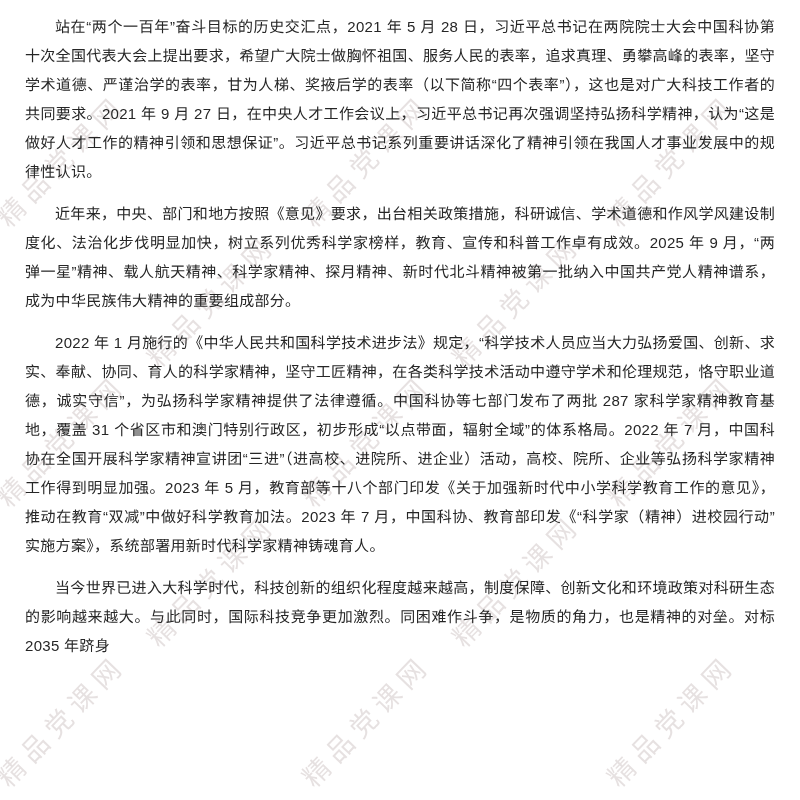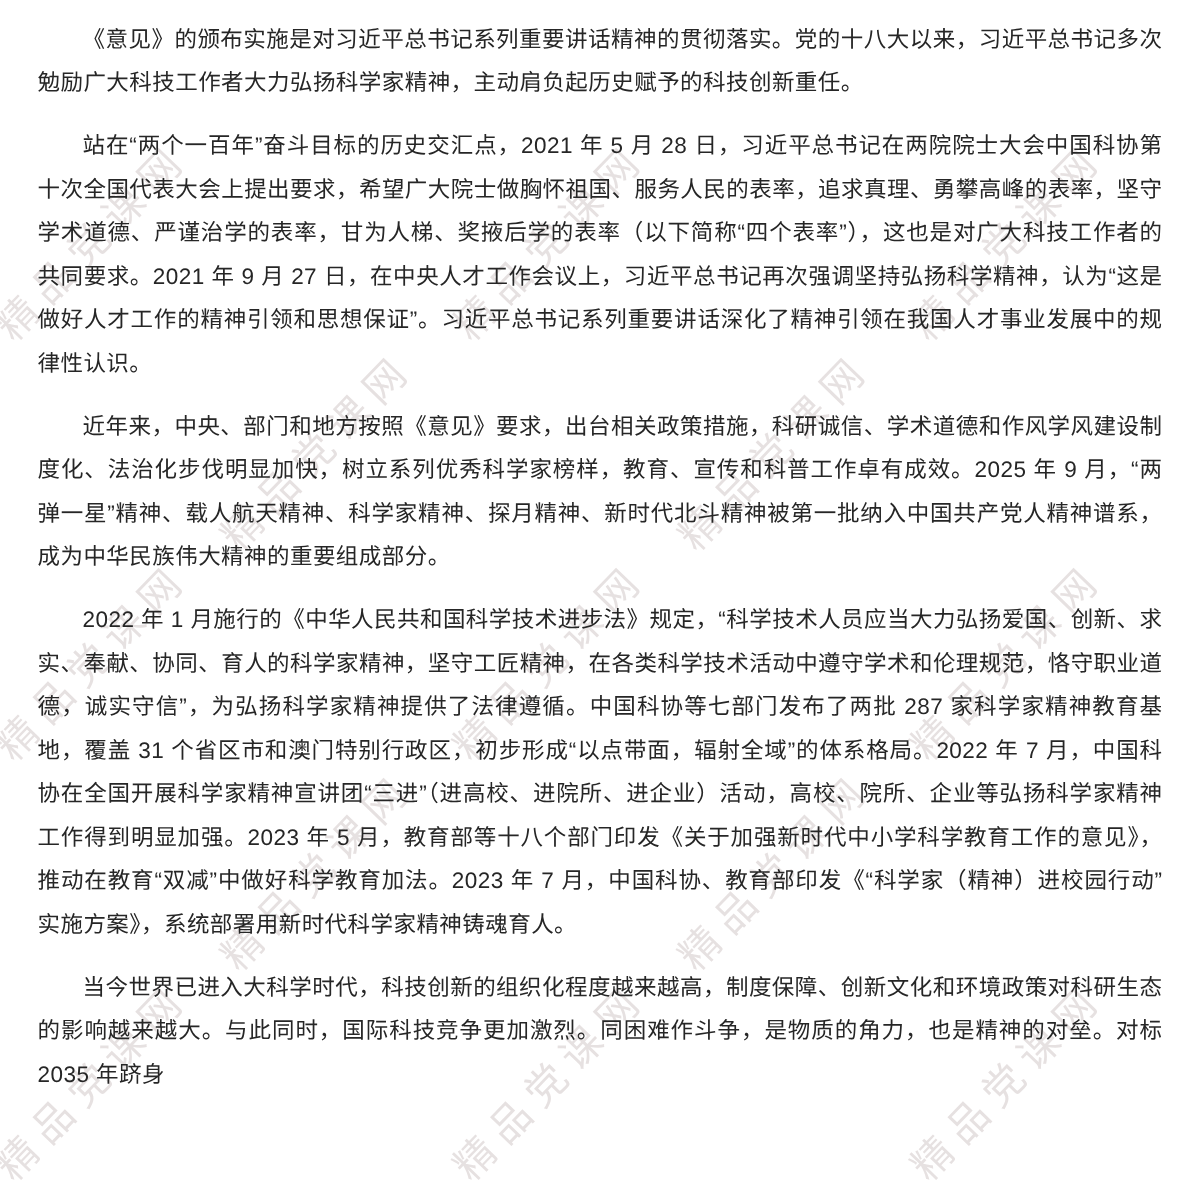--- a/index.html
+++ b/index.html
@@ -70,20 +70,19 @@
       <span class="wm" style="left: 280px; top: 420px;">精品党课网</span>
       <span class="wm" style="left: 585px; top: 420px;">精品党课网</span>
       <span class="wm" style="left: 125px; top: 560px;">精品党课网</span>
       <span class="wm" style="left: 430px; top: 560px;">精品党课网</span>
       <span class="wm" style="left: -25px; top: 700px;">精品党课网</span>
       <span class="wm" style="left: 280px; top: 700px;">精品党课网</span>
       <span class="wm" style="left: 585px; top: 700px;">精品党课网</span>
     </div>
 
   <div class="content">
-    <p>《意见》的颁布实施是对习近平总书记系列重要讲话精神的贯彻落实。党的十八大以来，习近平总书记多次勉励广大科技工作者大力弘扬科学家精神，主动肩负起历史赋予的科技创新重任。</p>
     <p>站在“两个一百年”奋斗目标的历史交汇点，2021 年 5 月 28 日，习近平总书记在两院院士大会中国科协第十次全国代表大会上提出要求，希望广大院士做胸怀祖国、服务人民的表率，追求真理、勇攀高峰的表率，坚守学术道德、严谨治学的表率，甘为人梯、奖掖后学的表率（以下简称“四个表率”），这也是对广大科技工作者的共同要求。2021 年 9 月 27 日，在中央人才工作会议上，习近平总书记再次强调坚持弘扬科学精神，认为“这是做好人才工作的精神引领和思想保证”。习近平总书记系列重要讲话深化了精神引领在我国人才事业发展中的规律性认识。</p>
     <p>近年来，中央、部门和地方按照《意见》要求，出台相关政策措施，科研诚信、学术道德和作风学风建设制度化、法治化步伐明显加快，树立系列优秀科学家榜样，教育、宣传和科普工作卓有成效。2025 年 9 月，“两弹一星”精神、载人航天精神、科学家精神、探月精神、新时代北斗精神被第一批纳入中国共产党人精神谱系，成为中华民族伟大精神的重要组成部分。</p>
     <p>2022 年 1 月施行的《中华人民共和国科学技术进步法》规定，“科学技术人员应当大力弘扬爱国、创新、求实、奉献、协同、育人的科学家精神，坚守工匠精神，在各类科学技术活动中遵守学术和伦理规范，恪守职业道德，诚实守信”，为弘扬科学家精神提供了法律遵循。中国科协等七部门发布了两批 287 家科学家精神教育基地，覆盖 31 个省区市和澳门特别行政区，初步形成“以点带面，辐射全域”的体系格局。2022 年 7 月，中国科协在全国开展科学家精神宣讲团“三进”（进高校、进院所、进企业）活动，高校、院所、企业等弘扬科学家精神工作得到明显加强。2023 年 5 月，教育部等十八个部门印发《关于加强新时代中小学科学教育工作的意见》，推动在教育“双减”中做好科学教育加法。2023 年 7 月，中国科协、教育部印发《“科学家（精神）进校园行动”实施方案》，系统部署用新时代科学家精神铸魂育人。</p>
     <p>当今世界已进入大科学时代，科技创新的组织化程度越来越高，制度保障、创新文化和环境政策对科研生态的影响越来越大。与此同时，国际科技竞争更加激烈。同困难作斗争，是物质的角力，也是精神的对垒。对标 2035 年跻身</p>
   </div>
 
 </div>
 
 </body></html>

